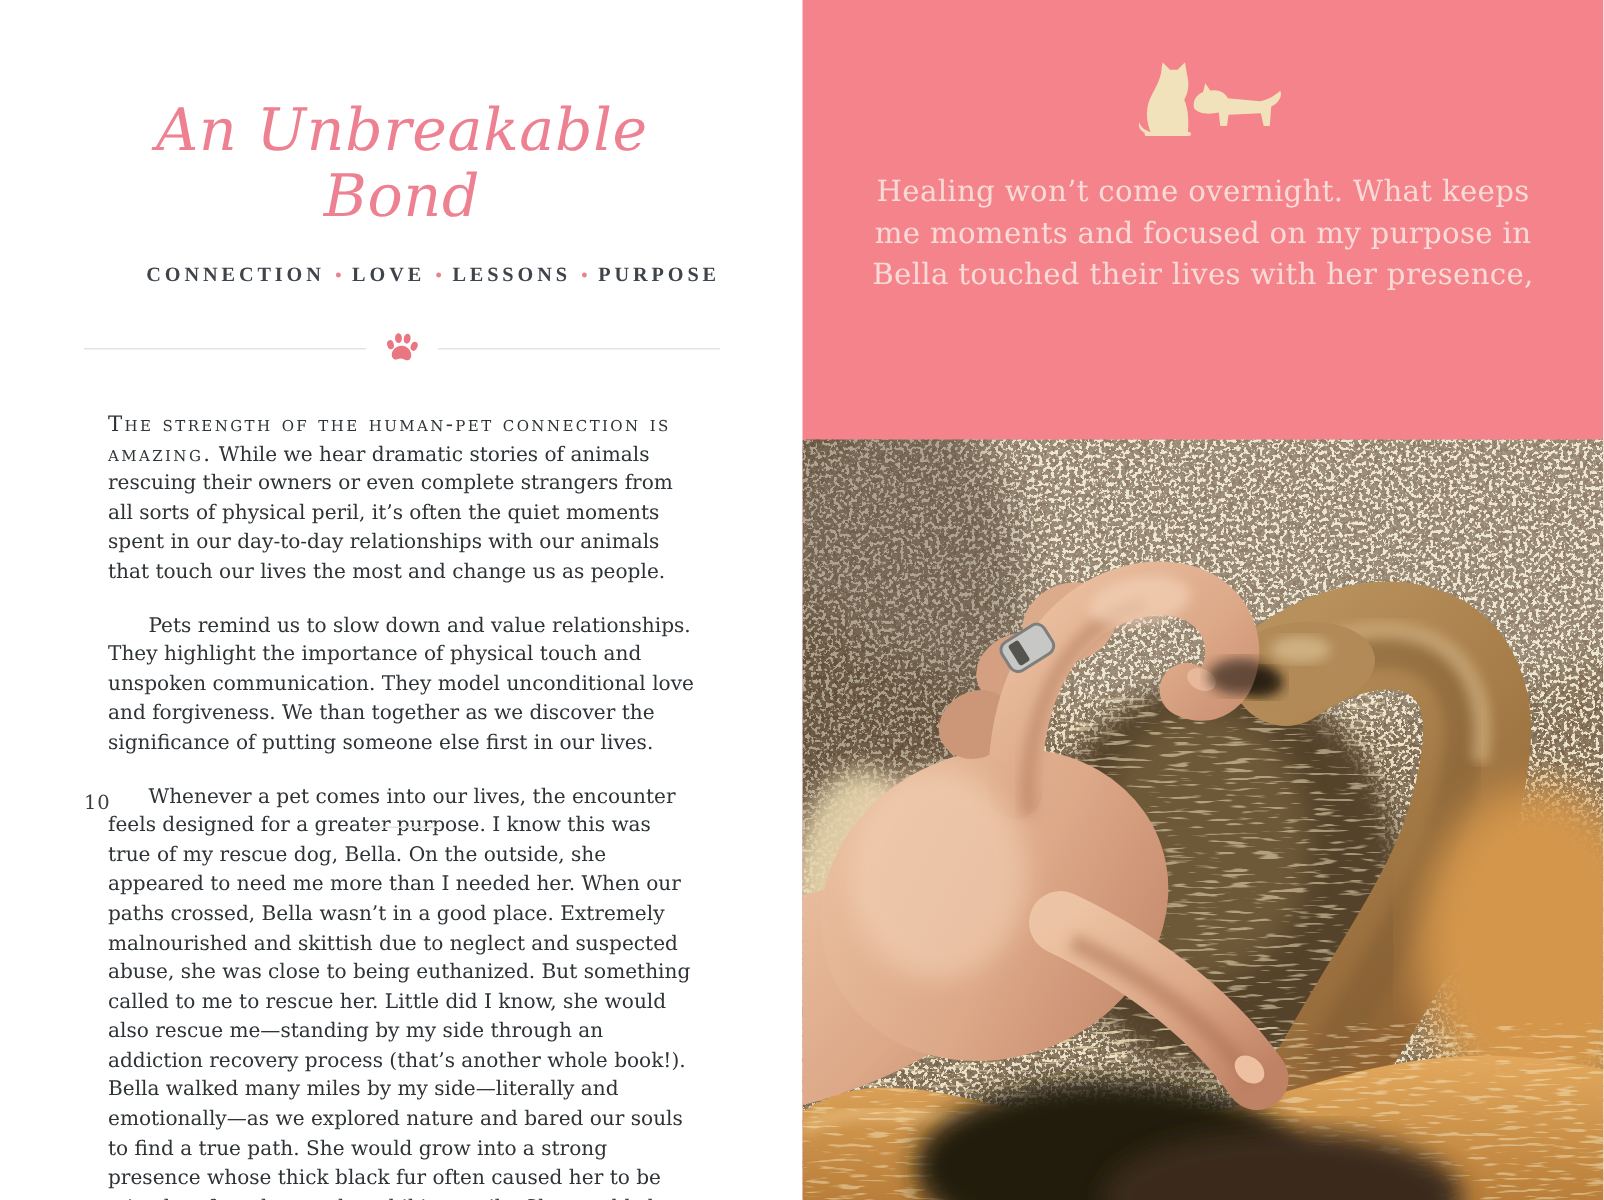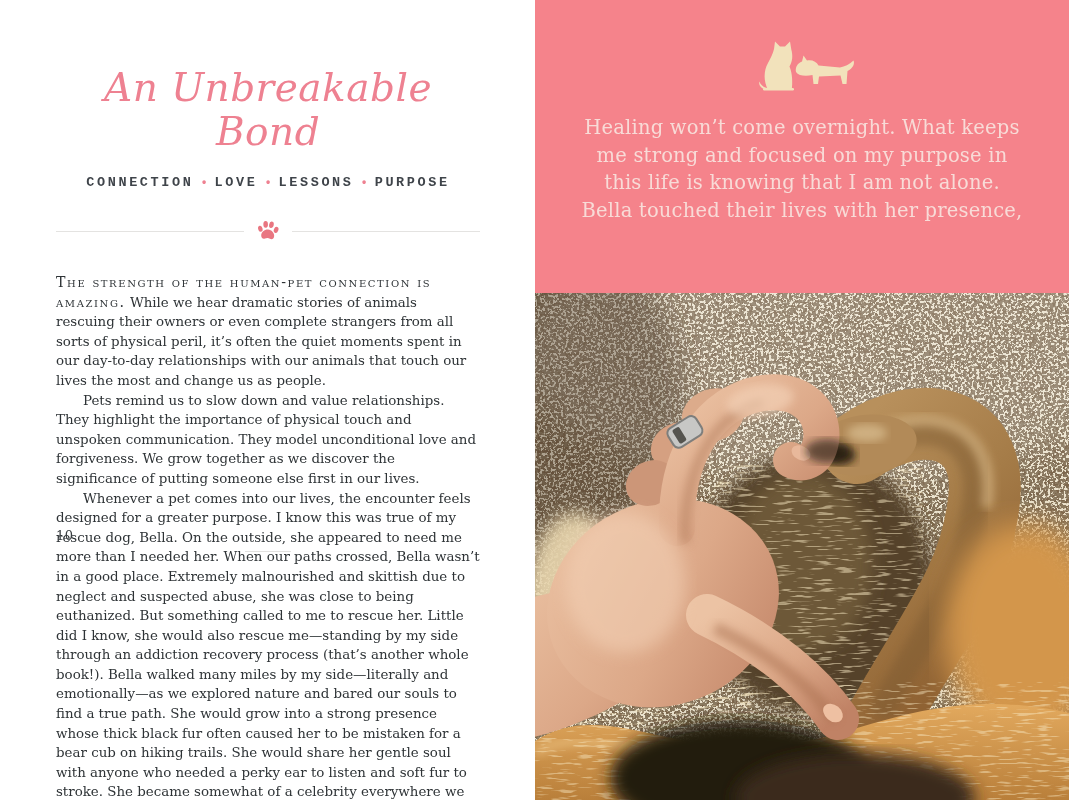--- a/index.html
+++ b/index.html
@@ -9,34 +9,34 @@
   
   .left-page { width:535px; height:576px; background:#ffffff; position:relative; }
   .left-inner { padding:66px 0 0 56px; width:480px; }
   .text-col { width:424px; }
   .chapter-title {
     font-family:"DejaVu Serif", serif; font-style:italic; font-weight:400;
     font-size:39px; line-height:44px; color:#ee8191; text-align:center;
     letter-spacing:.5px;
   }
   .subtitle-row {
-    margin-top:21px; text-align:center;
-    font-family:Liberation Mono, monospace; font-weight:bold;
+    margin-top:21px; text-align:right;
+    font-family:Liberation Serif, serif; font-weight:bold;
     font-size:13.5px; letter-spacing:2.6px; color:#3f444a;
   }
   .subtitle-row .dot { color:#ee8191; margin:0 7px; font-size:12px; letter-spacing:0; }
   .divider { display:flex; align-items:center; margin-top:30px; width:424px; }
   .divider .line { flex:1; height:1px; background:#e4e3e1; }
   .divider .paw-wrap { padding:0 12px; line-height:0; }
   .body-text {
     margin-top:31px; width:424px;
     font-size:13.4px; line-height:19.6px; color:#2e3336;
     text-align:left;
   }
-  .body-text p { margin:0; }
+  .body-text p { margin:16px; }
   .body-text p.indent { text-indent:27px; }
   .smallcaps {
     font-variant:small-caps; letter-spacing:1.6px; font-size:14.2px;
   }
   .pagenum-wrap { position:absolute; left:56px; bottom:24px; width:424px; text-align:left; }
   .pagenum { font-size:13px; color:#3a3f42; letter-spacing:.5px; }
   .pagenum-line { width:46px; height:1px; background:#e2e1df; margin:8px auto 0 auto; }
 
   
   .right-page { width:534px; height:800px; background:#f5838b; position:relative; overflow:hidden; }
@@ -74,21 +74,21 @@
                 <ellipse cx="20.0" cy="9.3" rx="2.2" ry="3.1" transform="rotate(18 20 9.3)"></ellipse>
                 <path d="M12 9.5 C15.5 9.5 18.5 12.5 18.5 15.5 C18.5 18.5 16.5 19.5 14.5 18.7 C13.5 18.3 12.8 18 12 18 C11.2 18 10.5 18.3 9.5 18.7 C7.5 19.5 5.5 18.5 5.5 15.5 C5.5 12.5 8.5 9.5 12 9.5 Z"></path>
               </g>
             </svg>
           </div>
           <div class="line"></div>
         </div>
 
         <div class="body-text">
           <p><span class="smallcaps">The strength of the human-pet connection is amazing.</span> <span>While we hear dramatic stories of animals rescuing their owners or even complete strangers from all sorts of physical peril, it’s often the quiet moments spent in our day-to-day relationships with our animals that touch our lives the most and change us as people.</span></p>
-          <p class="indent">Pets remind us to slow down and value relationships. They highlight the importance of physical touch and unspoken communication. They model unconditional love and forgiveness. We grow together as we discover the significance of putting someone else first in our lives.</p>
+          <p class="indent">Pets remind us to slow down and value relationships. They highlight the importance of physical touch and unspoken communication. They model unconditional love and forgiveness. We than together as we discover the significance of putting someone else first in our lives.</p>
           <p class="indent">Whenever a pet comes into our lives, the encounter feels designed for a greater purpose. I know this was true of my rescue dog, Bella. On the outside, she appeared to need me more than I needed her. When our paths crossed, Bella wasn’t in a good place. Extremely malnourished and skittish due to neglect and suspected abuse, she was close to being euthanized. But something called to me to rescue her. Little did I know, she would also rescue me—standing by my side through an addiction recovery process (that’s another whole book!). Bella walked many miles by my side—literally and emotionally—as we explored nature and bared our souls to find a true path. She would grow into a strong presence whose thick black fur often caused her to be mistaken for a bear cub on hiking trails. She would share her gentle soul with anyone who needed a perky ear to listen and soft fur to stroke. She became somewhat of a celebrity everywhere we went and inspired us to be what she believed we all could be—people who look out for those with the least and those in the most need of our love.</p>
         </div>
       </div>
     </div>
 
     <div class="pagenum-wrap">
       <div class="pagenum">10</div>
       <div class="pagenum-line"></div>
     </div>
   </div>
@@ -107,22 +107,21 @@
 
           <g>
             <path d="M53 32 C52 27.5 54.5 23 59 21.5 L60.5 15.5 L64 20.5 C69 19.5 73.5 21.5 75.5 25.5 L97 27.5 C102 26.5 106 24.5 110.5 20.5 C112 23.5 110 28.5 104.5 31 L103.5 44 L99.5 44 L97.5 35.5 L76 36.5 L75 44 L70.5 44 L69.5 35 C63 36.5 55.5 36 53 32 Z"></path>
           </g>
         </g>
       </svg>
     </div>
 
     <div class="quote">
       <div>Healing won’t come overnight. What keeps</div>
-      <div>me strong and focused on my purpose in</div>
-      <div>this life is knowing that I am not alone.</div>
+      <div>me moments and focused on my purpose in</div>
       <div>Bella touched their lives with her presence,</div>
     </div>
 
     <div class="photo" title="A person’s hand and a dog’s leg together forming a heart shape on textured fur and carpet">
       <svg width="534" height="507" viewBox="0 0 534 507">
         <defs>
           <filter id="speckLight" x="0" y="0" width="100%" height="100%">
             <feTurbulence type="fractalNoise" baseFrequency="0.38" numOctaves="3" seed="7"></feTurbulence>
             <feColorMatrix type="matrix" values="0 0 0 0 0.92  0 0 0 0 0.86  0 0 0 0 0.70  0 0 0 14 -7.4"></feColorMatrix>
           </filter>

